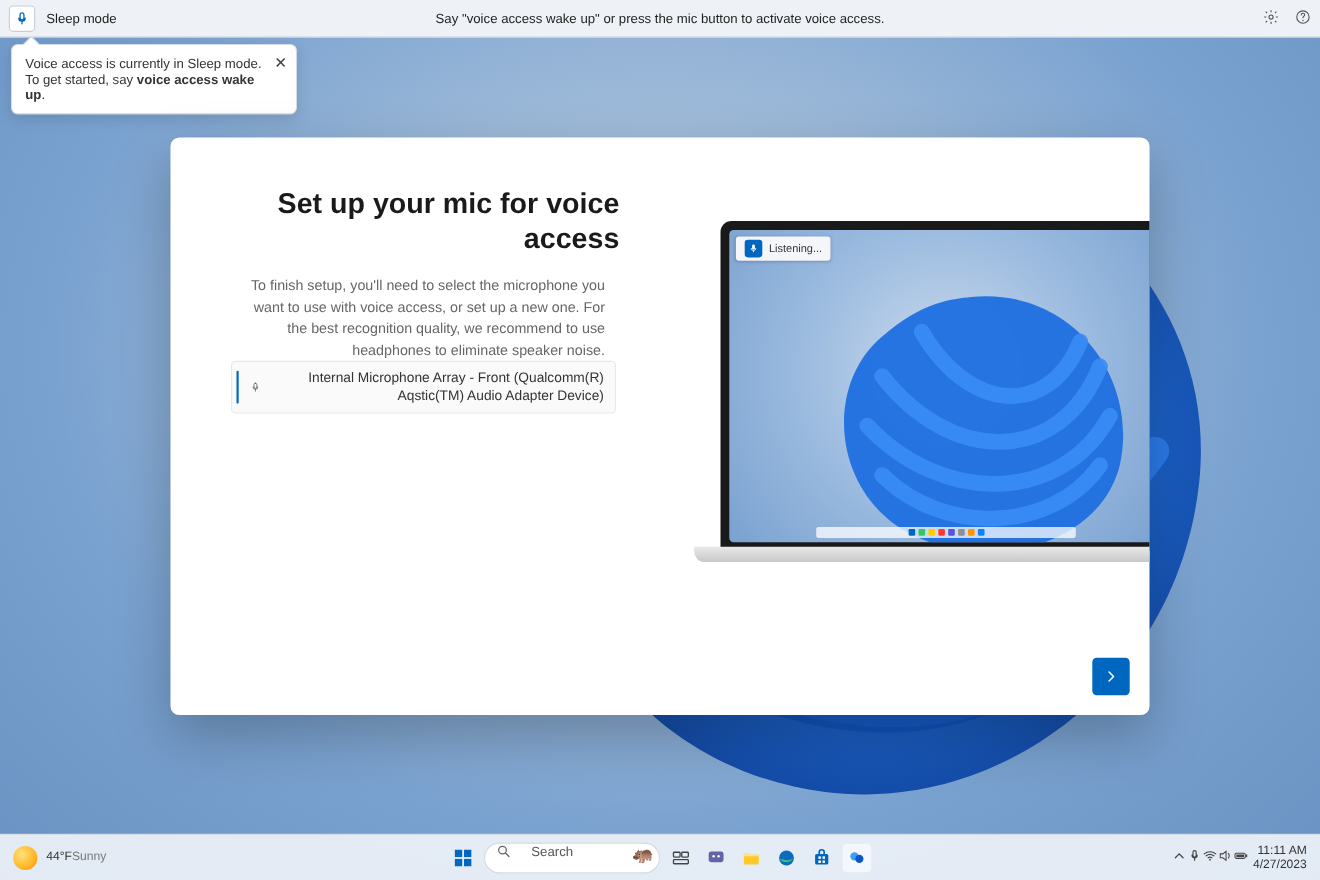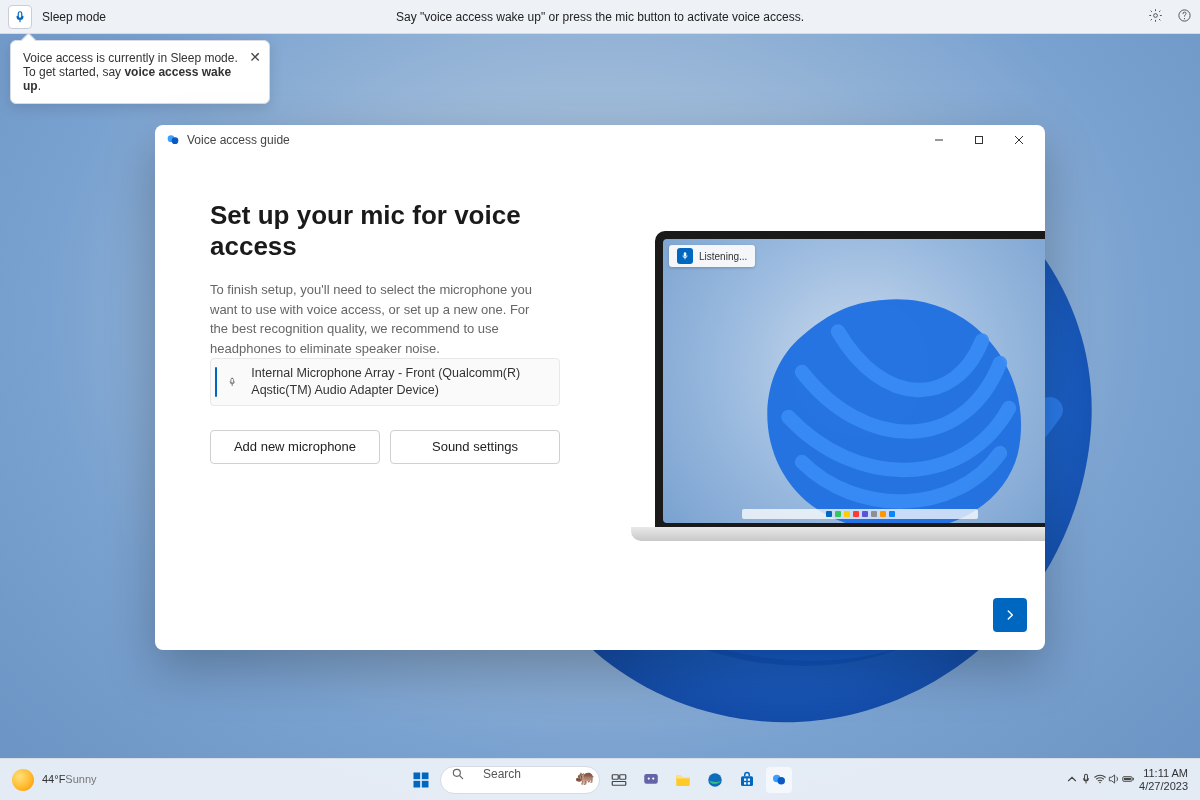--- a/index.html
+++ b/index.html
@@ -50,21 +50,21 @@
   }
   .titlebar {
     height:30px; display:flex; align-items:center; padding:0 6px 0 10px;
     font-size:12px; color:#444;
   }
   .titlebar-icon { width:16px; height:16px; margin-right:6px; }
   .win-controls { margin-left:auto; display:flex; }
   .win-controls div { width:40px; height:28px; display:flex; align-items:center; justify-content:center; color:#333; }
   .win-controls svg { width:10px; height:10px; }
 
-  .window-body { flex:1; display:flex; position:relative; }
+  .window-body { flex:1; display:flex; position:relative;text-align:right; }
   .left-pane { width:430px; padding:45px 22px 20px 55px; }
   .heading { font-size:26px; font-weight:600; color:#1a1a1a; margin-bottom:18px; }
   .body-text { font-size:13px; color:#666; line-height:1.5; max-width:340px; }
   .section-label { font-size:13px; color:#666; margin-top:36px; margin-bottom:6px; }
   .mic-card {
     display:flex; align-items:center; border:1px solid #e8e8e8; border-radius:4px;
     padding:6px 10px 6px 0; width:350px; background:#fafafa;
   }
   .mic-card-accent { width:3px; height:30px; background:#0067c0; border-radius:2px; margin-right:10px; margin-left:4px;}
   .mic-card-icon { width:16px; margin-right:14px; color:#555; }
@@ -181,60 +181,31 @@
       </span>
     </div>
   </div>
 
   <div class="tooltip">
     <span class="tooltip-close">✕</span>
     <span>Voice access is currently in Sleep mode. To get started, say </span><strong>voice access wake up</strong><span>.</span>
   </div>
 
   <div class="window">
-    <div class="titlebar">
-      <svg class="titlebar-icon" viewBox="0 0 24 24">
-        <circle cx="9" cy="10" r="5" fill="#3aa0ff"></circle>
-          <circle cx="15" cy="13" r="5" fill="#0a58c2"></circle>
-      </svg>
-      <span>Voice access guide</span>
-      <div class="win-controls">
-        <div>
-            <svg viewBox="0 0 10 10">
-              <line x1="1" y1="5" x2="9" y2="5" stroke="#333" stroke-width="1"></line>
-            </svg>
-          </div>
-        <div>
-            <svg viewBox="0 0 10 10">
-              <rect x="1.5" y="1.5" width="7" height="7" fill="none" stroke="#333" stroke-width="1"></rect>
-            </svg>
-          </div>
-        <div>
-            <svg viewBox="0 0 10 10">
-              <line x1="1" y1="1" x2="9" y2="9" stroke="#333" stroke-width="1"></line>
-              <line x1="9" y1="1" x2="1" y2="9" stroke="#333" stroke-width="1"></line>
-            </svg>
-          </div>
-      </div>
-    </div>
 
     <div class="window-body">
       <div class="left-pane">
         <div class="heading">Set up your mic for voice access</div>
         <div class="body-text">To finish setup, you'll need to select the microphone you want to use with voice access, or set up a new one. For the best recognition quality, we recommend to use headphones to eliminate speaker noise.</div>
         <div class="mic-card">
           <div class="mic-card-accent"></div>
           <svg class="mic-card-icon" viewBox="0 0 24 24">
               <path fill="none" stroke="#555" stroke-width="1.6" stroke-linecap="round" d="M12 3a3 3 0 013 3v5a3 3 0 11-6 0V6a3 3 0 013-3zM7 11a5 5 0 0010 0M12 16v4"></path>
             </svg>
           <div class="mic-card-text">Internal Microphone Array - Front (Qualcomm(R) Aqstic(TM) Audio Adapter Device)</div>
-        </div>
-        <div class="btn-row">
-          <div class="btn-secondary">Add new microphone</div>
-          <div class="btn-secondary">Sound settings</div>
         </div>
       </div>
 
       <div class="right-illus">
         <div class="laptop">
           <div class="laptop-screen">
             <div class="laptop-inner">
               <div class="laptop-topbar">
                 <div class="laptop-mic">
                   <svg viewBox="0 0 24 24">

